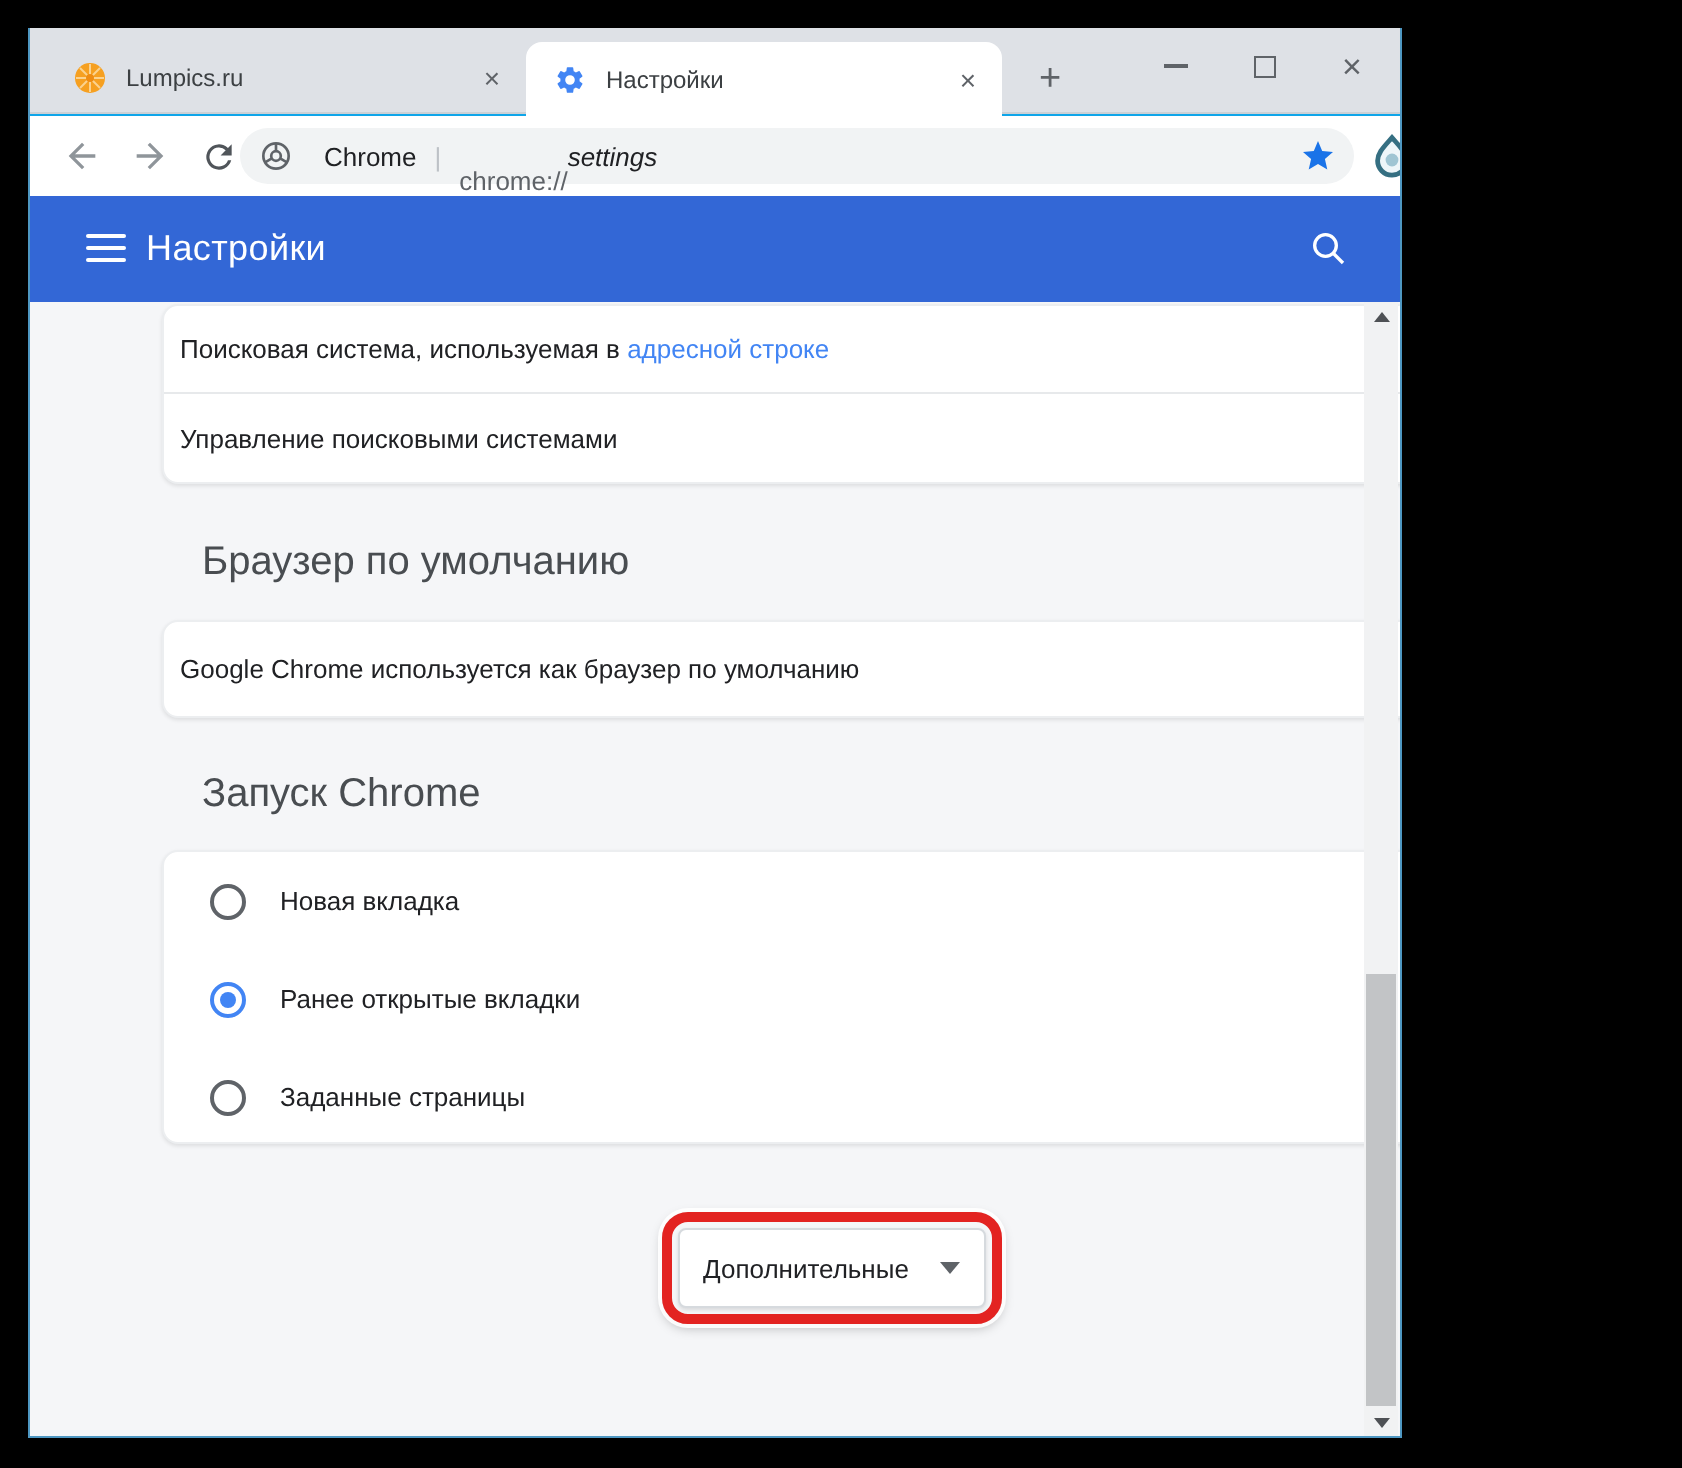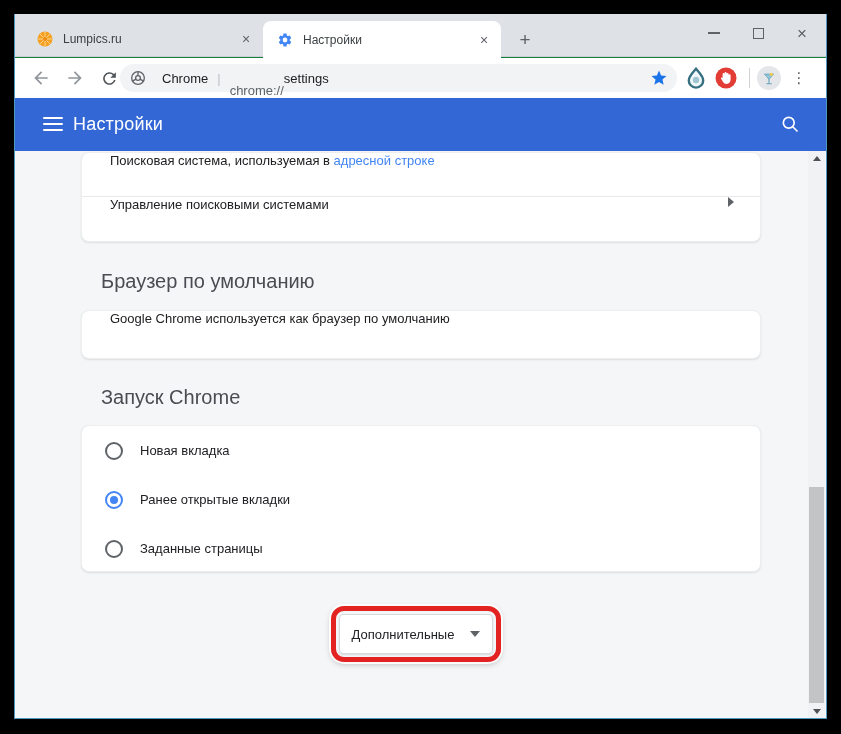--- a/index.html
+++ b/index.html
@@ -1,19 +1,19 @@
 <!DOCTYPE html>
 <html><head>
 <meta charset="utf-8">
 <style>
   * { margin:0; padding:0; box-sizing:border-box; }
   html,body { width:841px; height:734px; background:#000; overflow:hidden;
     font-family:"Liberation Sans","DejaVu Sans",sans-serif; }
-  .window { position:absolute; left:14px; top:14px; width:813px; height:705px;
-    border:1px solid #4e97c2; border-top:0; background:#15803d; overflow:hidden; }
+  .window { position:absolute; left:14px; top:14px; width:687px; height:705px;
+    border:1px solid #4e97c2; border-top:0; background:#0ea5e9; overflow:hidden; }
 
   
   .tabstrip { position:absolute; left:0; top:0; width:100%; height:43px;
     background:#dee1e6; border-bottom:1px solid #ccd0d5; }
   .tab { position:absolute; top:7px; height:36px; display:flex; align-items:center; cursor:default; }
   .tab.inactive { left:8px; width:240px; }
   .tab.active { left:248px; width:238px; background:#fff; border-radius:8px 8px 0 0; height:38px; z-index:2; }
   .tab .favicon { width:16px; height:16px; margin-left:14px; flex:0 0 auto; }
   .tab .tab-title { margin-left:10px; font-size:12px; color:#3c4043; white-space:nowrap;
     overflow:hidden; flex:1 1 auto; }
@@ -29,21 +29,21 @@
 
   
   .toolbar { position:absolute; left:0; top:44px; width:100%; height:40px; background:#fff; }
   .navbtn { position:absolute; top:6px; width:28px; height:28px; display:flex;
     align-items:center; justify-content:center; border-radius:50%; }
   .omnibox { position:absolute; left:105px; top:6px; width:557px; height:28px;
     background:#f1f3f4; border-radius:14px; display:flex; align-items:center; }
   .omnibox .url-label { margin-left:16px; font-size:13px; color:#202124; }
   .omnibox .url-sep { margin:0 9px; color:#bdc1c6; font-size:13px; }
   .omnibox .url-scheme { font-size:13px; color:#5f6368;margin-top:25px; }
-  .omnibox .url-path { font-size:13px; color:#202124; }
+  .omnibox .url-path { font-size:13px; color:#202124;font-style:italic; }
   .omnibox .spacer { flex:1; }
   .ext-sep { position:absolute; left:734px; top:10px; width:1px; height:20px; background:#d0d3d6; }
   .avatar { position:absolute; left:742px; top:8px; width:24px; height:24px; border-radius:50%;
     background:#e4e6e9; display:flex; align-items:center; justify-content:center; overflow:hidden; }
   .kebab { position:absolute; left:772px; top:6px; width:24px; height:28px; display:flex;
     align-items:center; justify-content:center; color:#5f6368; font-size:15px; letter-spacing:0; }
   .ext-icon { position:absolute; top:8px; width:24px; height:24px; }
 
   
   .md-header { position:absolute; left:0; top:84px; width:100%; height:53px; background:#3367d6;
@@ -51,21 +51,21 @@
   .hamburger { position:absolute; left:28px; top:19px; width:20px; height:14px;
     display:flex; flex-direction:column; justify-content:space-between; }
   .hamburger span { display:block; height:2px; background:#fff; border-radius:1px; }
   .md-title { position:absolute; left:58px; top:16px; color:#fff; font-size:18px; letter-spacing:.2px; }
   .hdr-search { position:absolute; right:26px; top:16px; width:20px; height:20px; }
 
   
   .content { position:absolute; left:0; top:137px; width:100%; height:567px; background:#f5f6f8; }
   .card { position:absolute; left:66px; width:680px; background:#fff; border-radius:8px;
     border:1px solid #eceef0; box-shadow:0 1px 2px rgba(0,0,0,.10); }
-  .card-row { position:relative; height:44px; display:flex; padding:0 28px;
+  .card-row { position:relative; height:44px; display:flex; align-items:center; padding:0 8px;
     font-size:13px; color:#202124; }
   .card-row.divided { border-bottom:1px solid #e7e9eb; }
   .text-link { color:#4285f4; text-decoration:none; }
   .select-box { position:absolute; right:20px; top:4px; width:200px; height:35px;
     background:#edf0f2; border-radius:4px; display:flex; align-items:center; padding:0 12px 0 14px;
     font-size:13px; color:#202124; }
   .caret-down { width:0; height:0; border-left:5px solid transparent; border-right:5px solid transparent;
     border-top:6px solid #5f6368; margin-left:auto; }
   .arrow-right { position:absolute; right:26px; width:0; height:0;
     border-top:5px solid transparent; border-bottom:5px solid transparent; border-left:6px solid #5f6368; }

